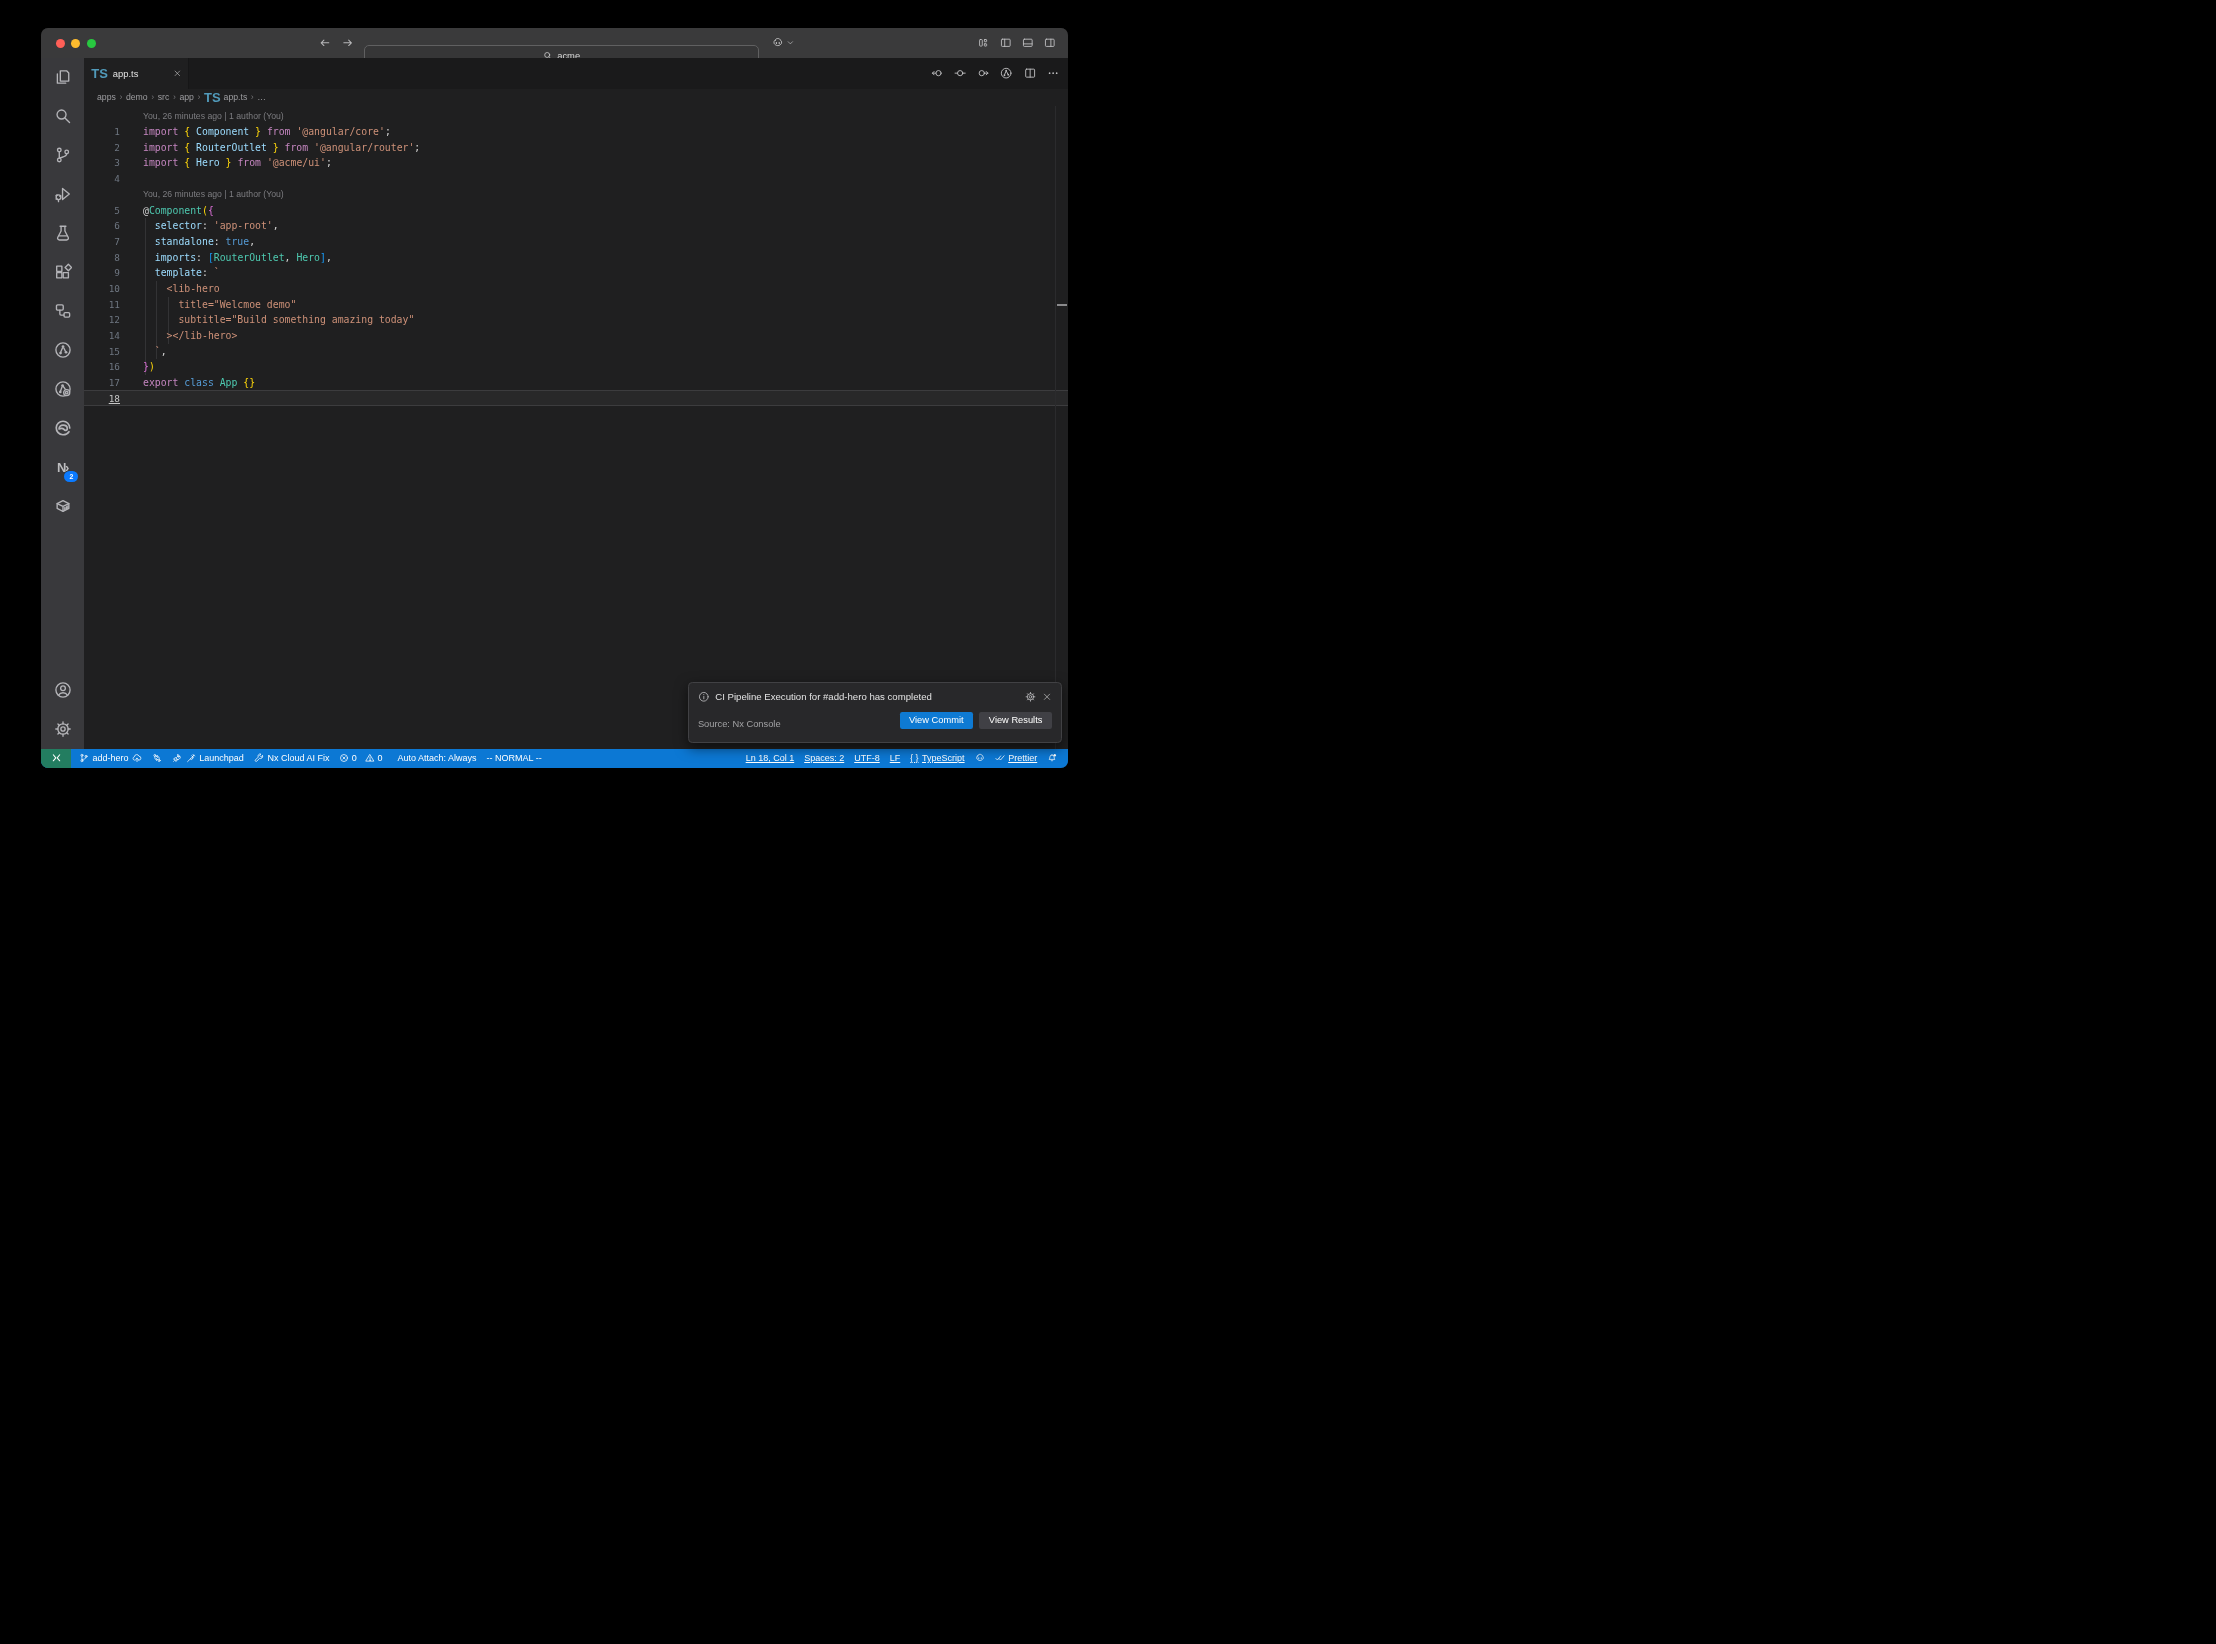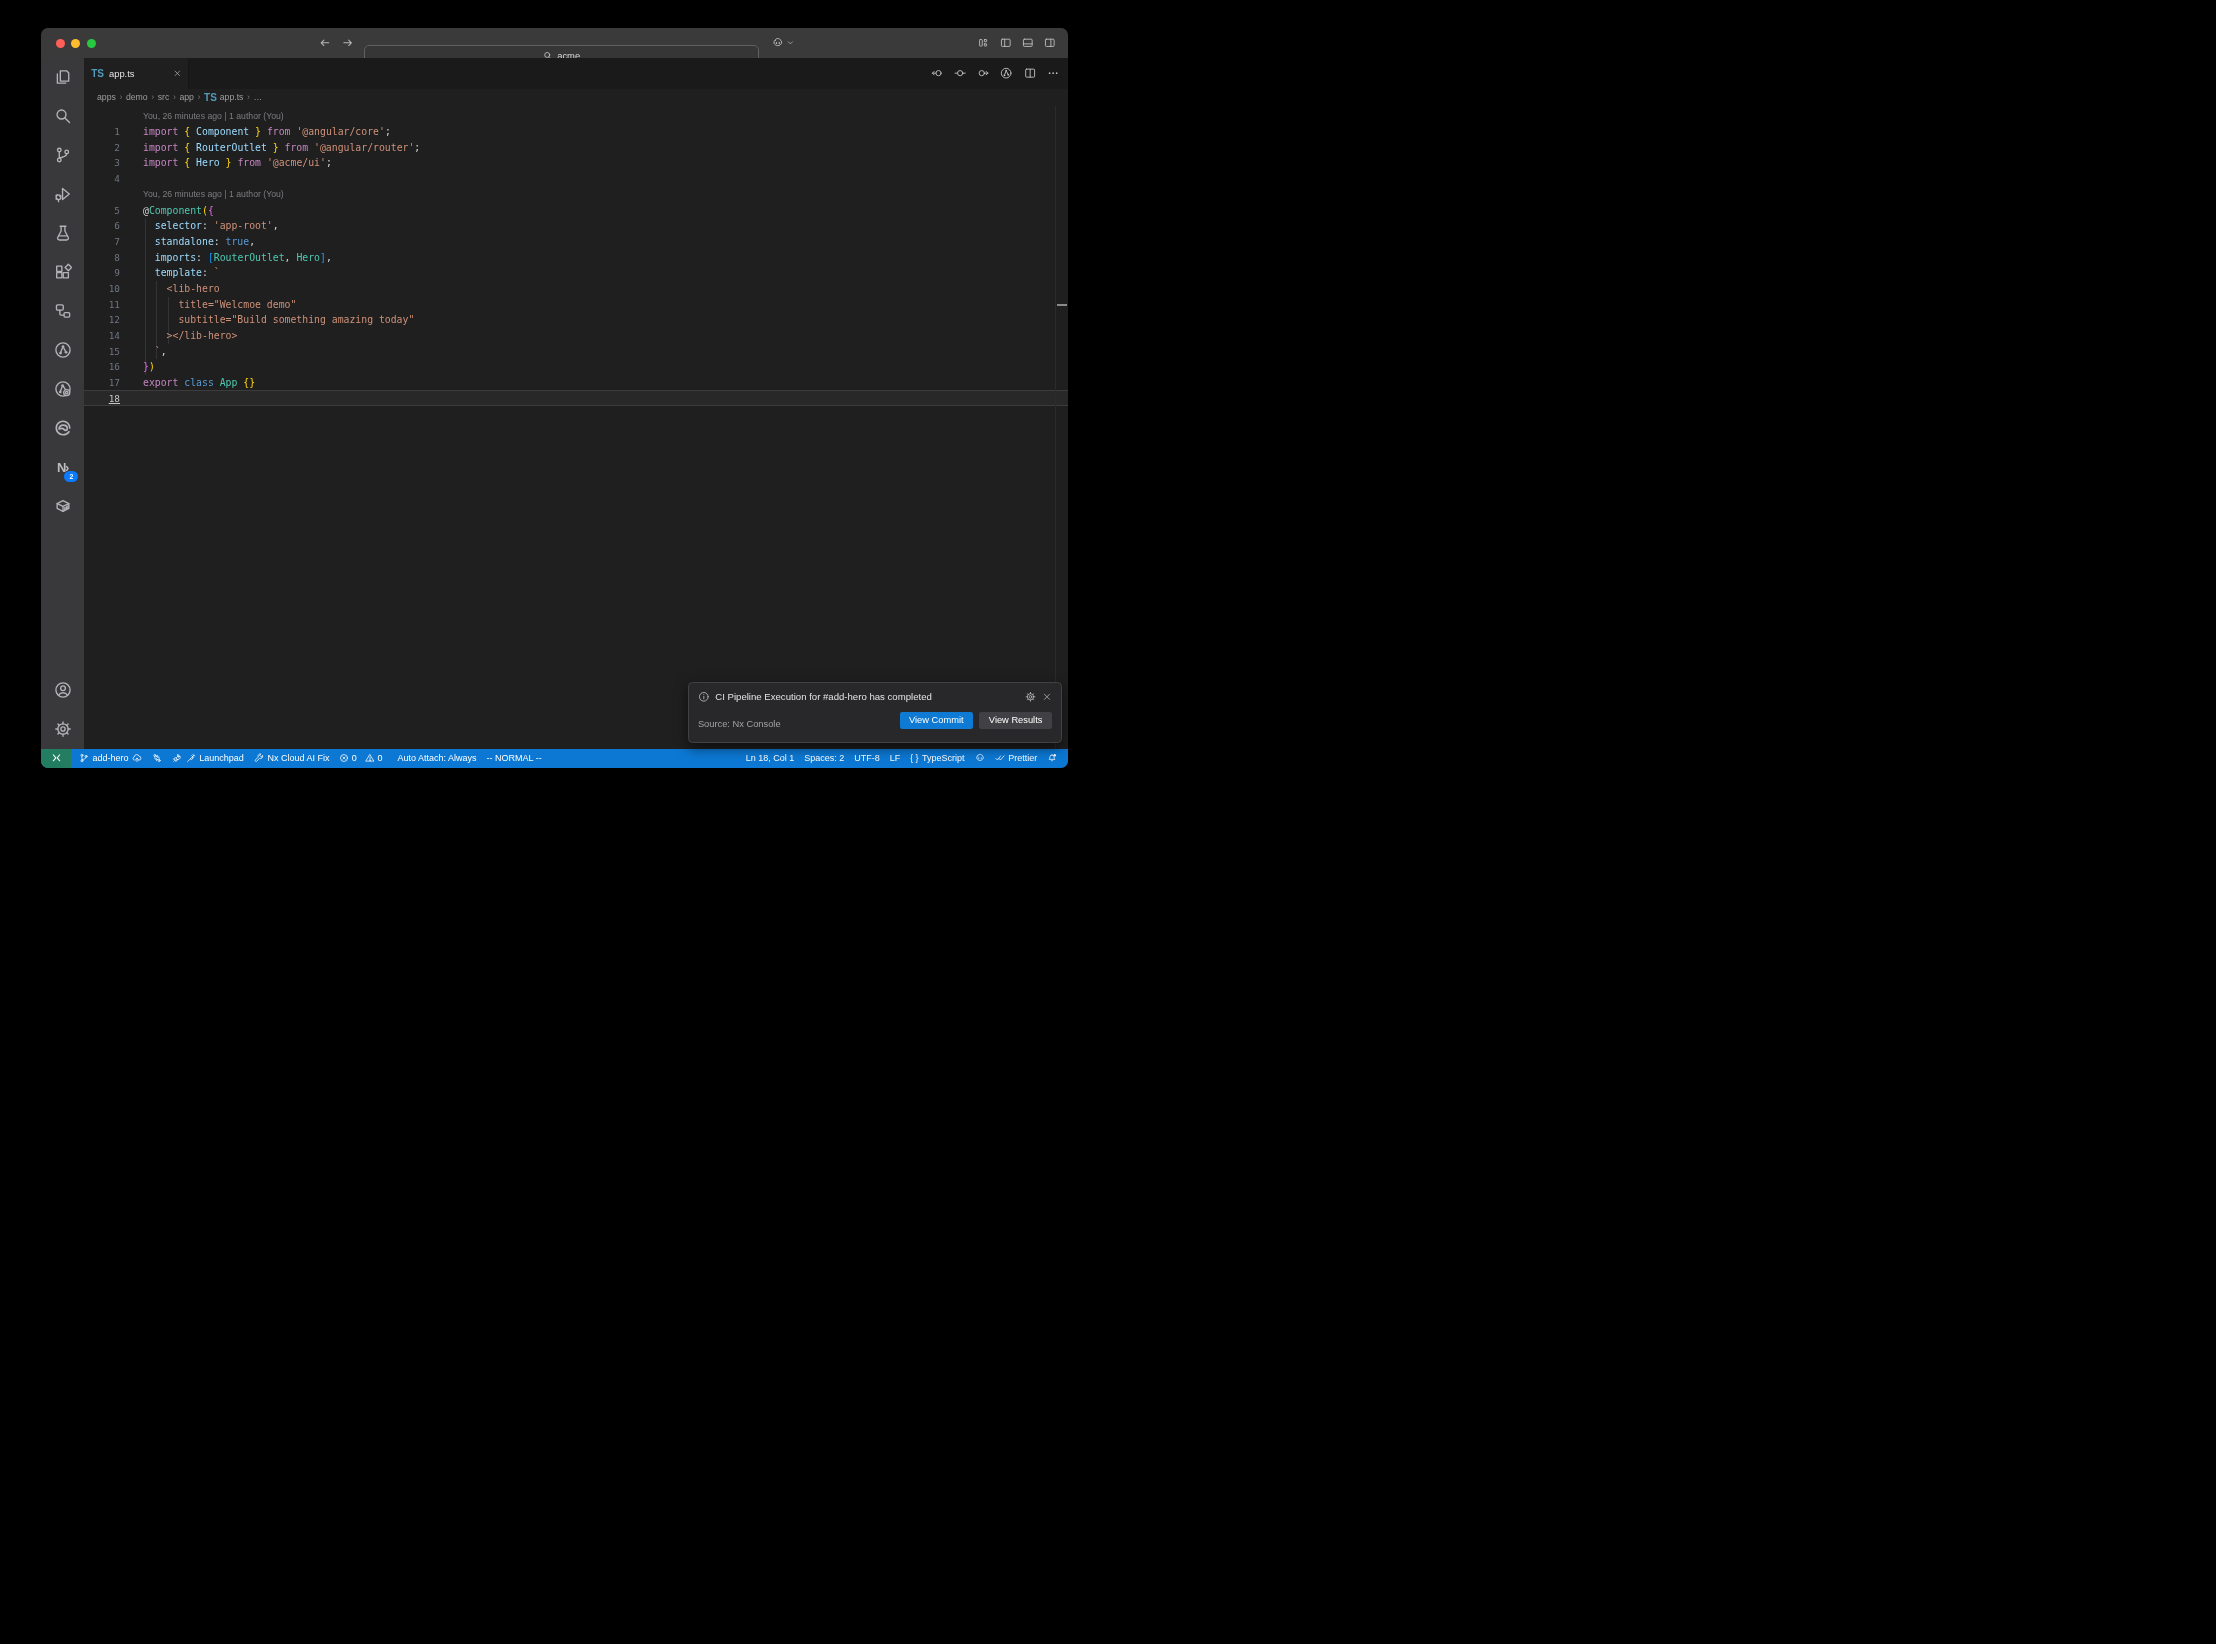--- a/index.html
+++ b/index.html
@@ -25,21 +25,21 @@
   .badge{position:absolute;right:5.8px;bottom:5px;min-width:11px;height:11px;border-radius:5.8px;background:#0a7aff;
     color:#fff;font-size:6.9px;font-weight:700;display:flex;align-items:center;justify-content:center;padding:0 1.4px;}
   .nx-glyph{font-weight:800;font-size:13px;letter-spacing:-1.4px;color:#bdbdbf;font-style:normal;}
   .editorcol{flex:1;display:flex;flex-direction:column;position:relative;min-width:0;}
   
   .tabstrip{height:31px;background:#1a1a1b;display:flex;position:relative;flex:none;}
   .tab{width:90px;background:#1f1f20;display:flex;align-items:center;padding:0 7.2px;gap:5px;color:#e2e2e2;
     font-size:9.4px;border-right:0.7px solid #161617;}
   .tab .close{margin-left:auto;color:#c0c0c0;}
   .tab .close svg{width:8.7px;height:8.7px;}
-  .ts-glyph{color:#519aba;font-weight:700;font-size:10px;}
+  .ts-glyph{color:#519aba;font-weight:700;font-size:13px;}
   .ed-toolbar{position:absolute;right:8.7px;top:0;height:31px;display:flex;align-items:center;gap:11px;color:#bfbfc1;}
   .ed-toolbar .ic svg{width:12.3px;height:12.3px;}
   
   .breadcrumbs{height:17.4px;display:flex;align-items:center;padding-left:13px;gap:3.6px;font-size:8.7px;color:#9d9da0;flex:none;}
   .crumb{display:flex;align-items:center;gap:2.9px;}
   .crumb-sep{color:#737376;font-size:8.7px;}
   
   .code-area{flex:1;position:relative;overflow:hidden;background:#1f1f20;padding-top:2.2px;}
   .crow{height:15.7px;display:flex;align-items:center;position:relative;box-sizing:border-box;
     font-family:"DejaVu Sans Mono",monospace;font-size:9.8px;white-space:pre;}
@@ -54,21 +54,21 @@
   .tk-kb{color:#569CD6}.tk-fg{color:#D4D4D4}
   .iguide{position:absolute;width:0.7px;background:#333335;}
   .scroll-strip{position:absolute;right:0;top:0;bottom:0;width:12.3px;border-left:0.7px solid #2b2b2d;}
   .ov-marker{position:absolute;right:1.4px;top:198px;width:9.4px;height:2.2px;background:#8a8a8c;}
   
   .statusbar{position:absolute;left:0;right:0;bottom:0;height:19px;display:flex;color:#fff;font-size:9px;}
   .remote-chip{width:30px;height:19px;display:flex;align-items:center;justify-content:center;flex:none;}
   .sb-rest{flex:1;display:flex;align-items:center;padding:0 5.8px 0 2.9px;min-width:0;}
   .sb-item{display:flex;align-items:center;gap:3.6px;padding:0 5px;height:19px;white-space:nowrap;}
   .sb-item .ic svg{width:10px;height:10px;}
-  .sb-right{margin-left:auto;display:flex;align-items:center;}
+  .sb-right{margin-left:auto;display:flex;align-items:center;text-decoration:underline;}
   .sb-seg{display:flex;align-items:center;gap:2.2px;margin-right:5px;}
   .braces-glyph{font-size:8.7px;font-weight:400;}
   
   .toast{position:absolute;right:6.5px;bottom:25px;width:372px;height:59px;background:#28282a;
     border:0.7px solid #414144;border-radius:4.3px;box-shadow:0 4.3px 13px rgba(0,0,0,.55);z-index:20;}
   .toast-head{display:flex;align-items:center;padding:8.7px 8.7px 0 9.4px;gap:5.8px;}
   .toast-title{font-size:9.6px;color:#e3e3e3;flex:1;white-space:nowrap;overflow:hidden;}
   .toast-head .ic{color:#b9b9bb;}
   .toast-info{color:#4dabf5;}
   .toast-body{display:flex;align-items:center;padding:8.7px 8.7px 0 9.4px;}

